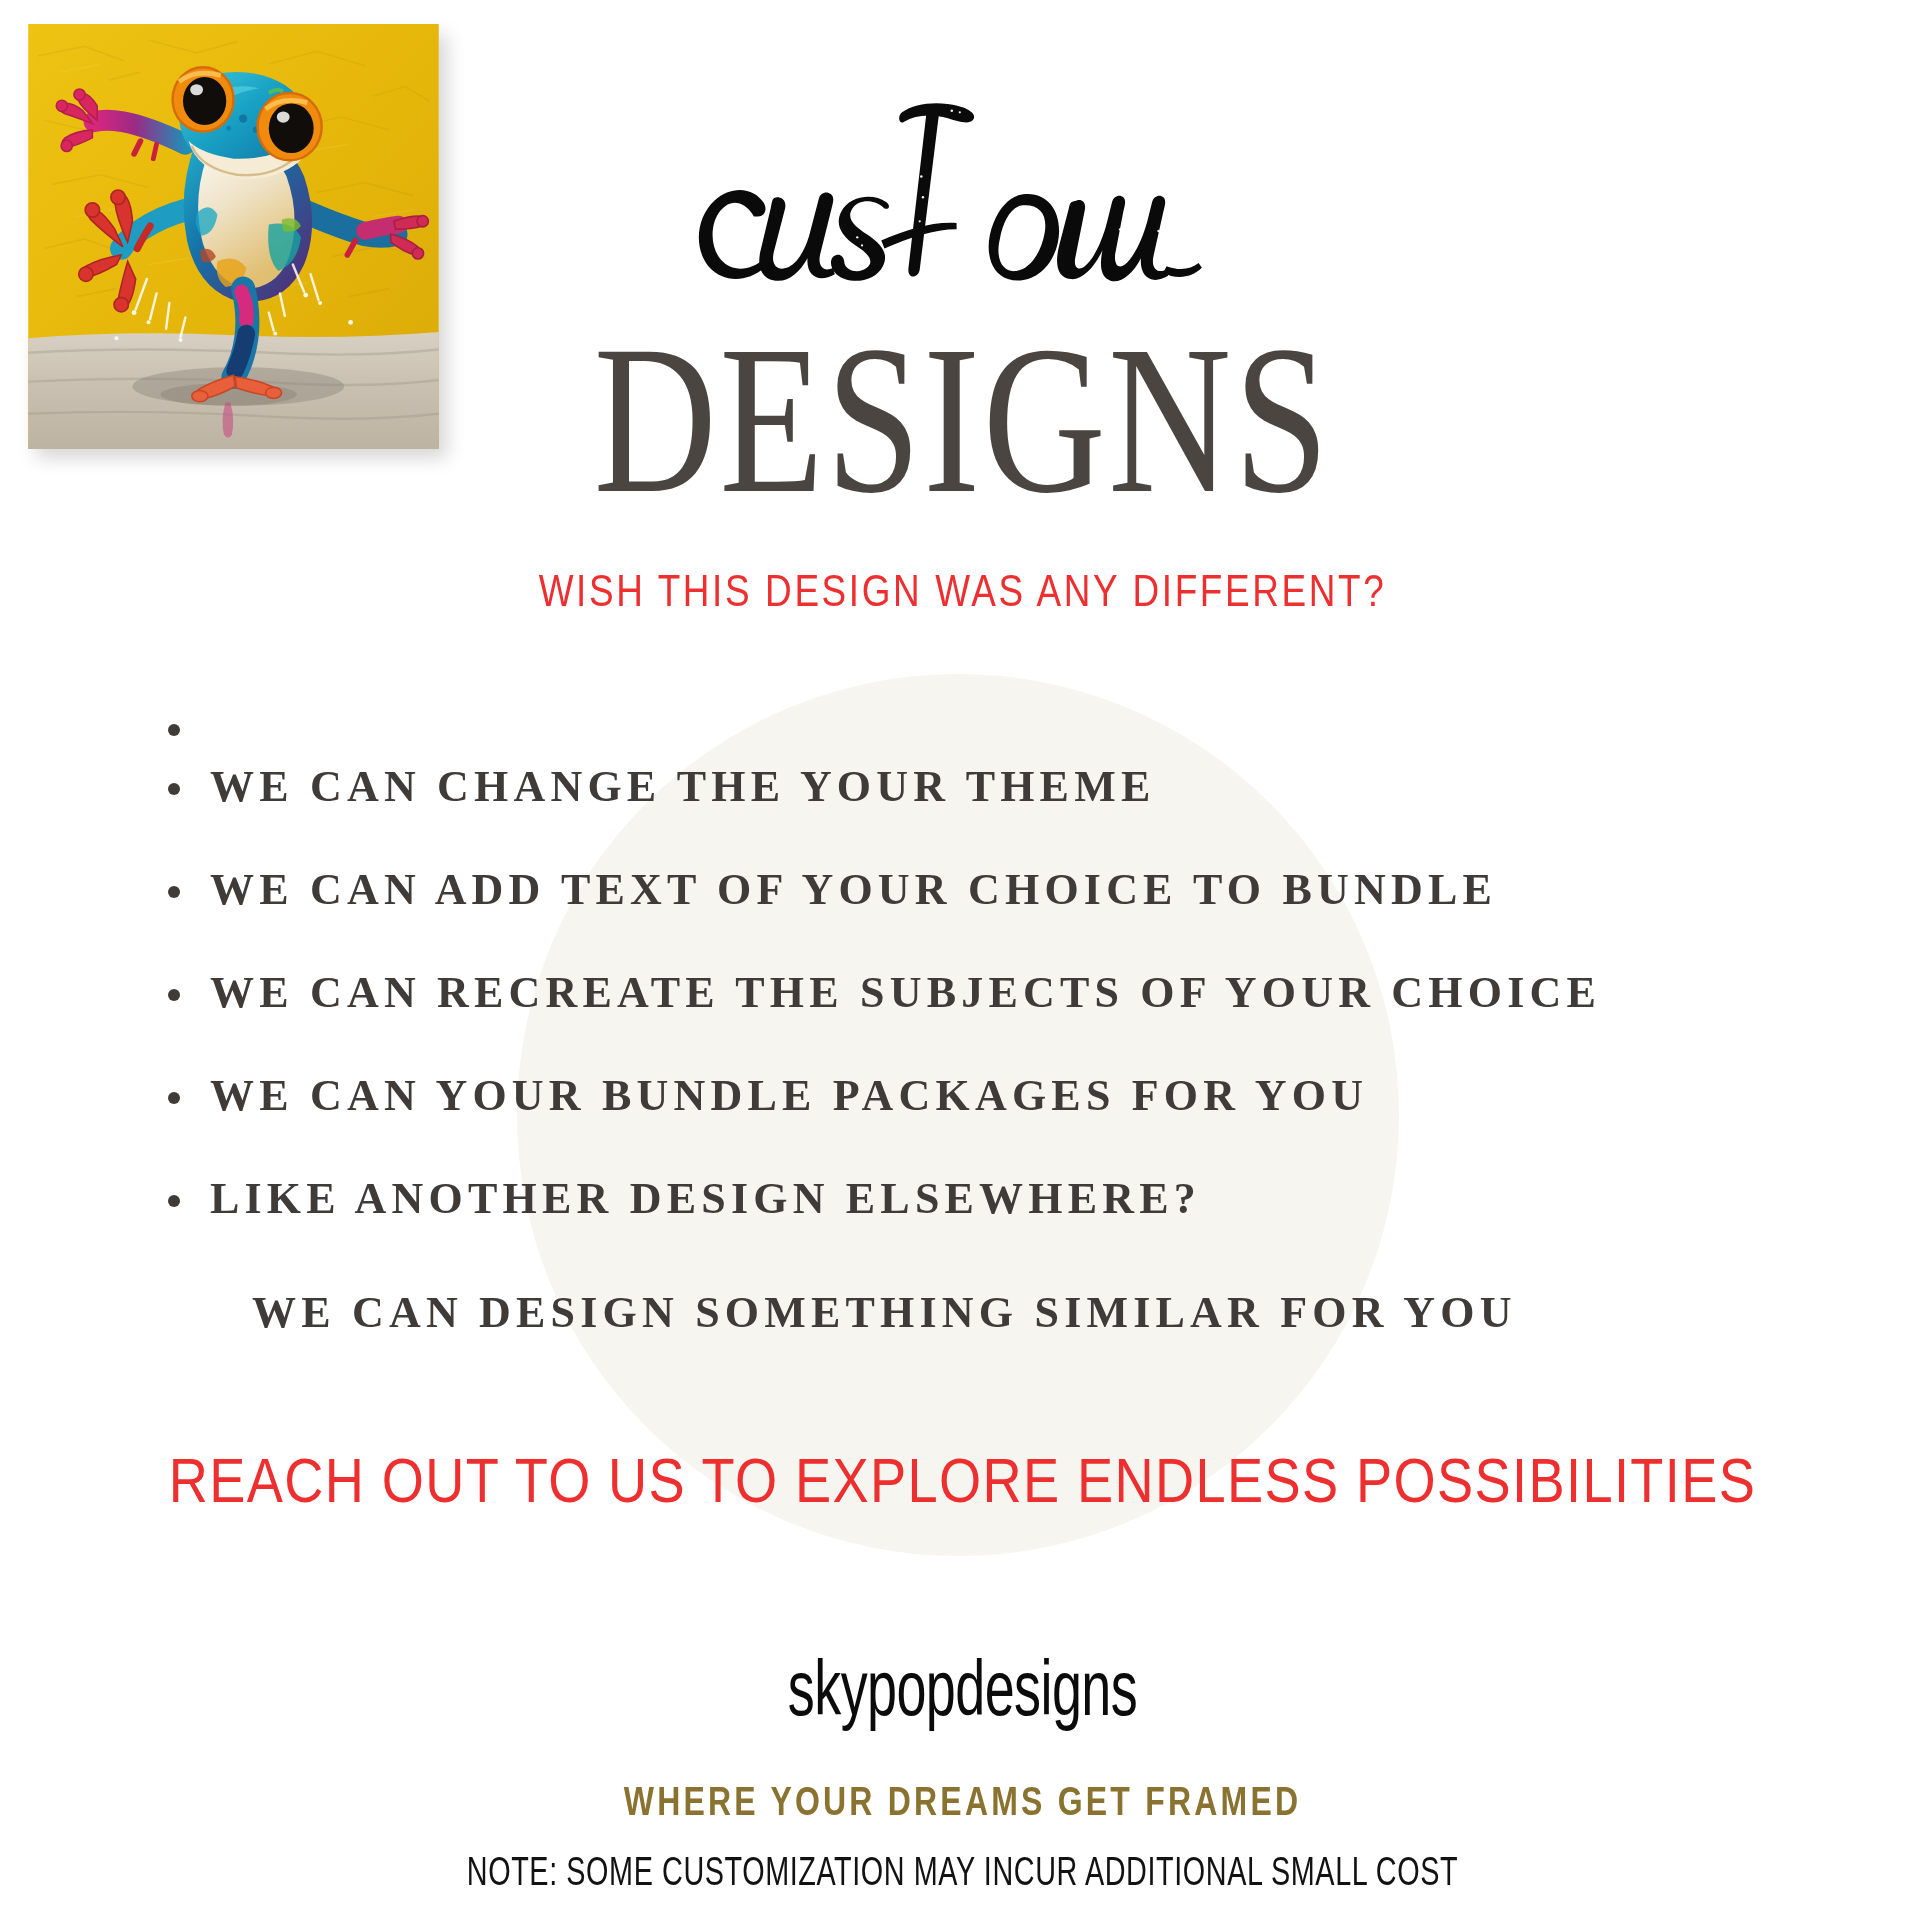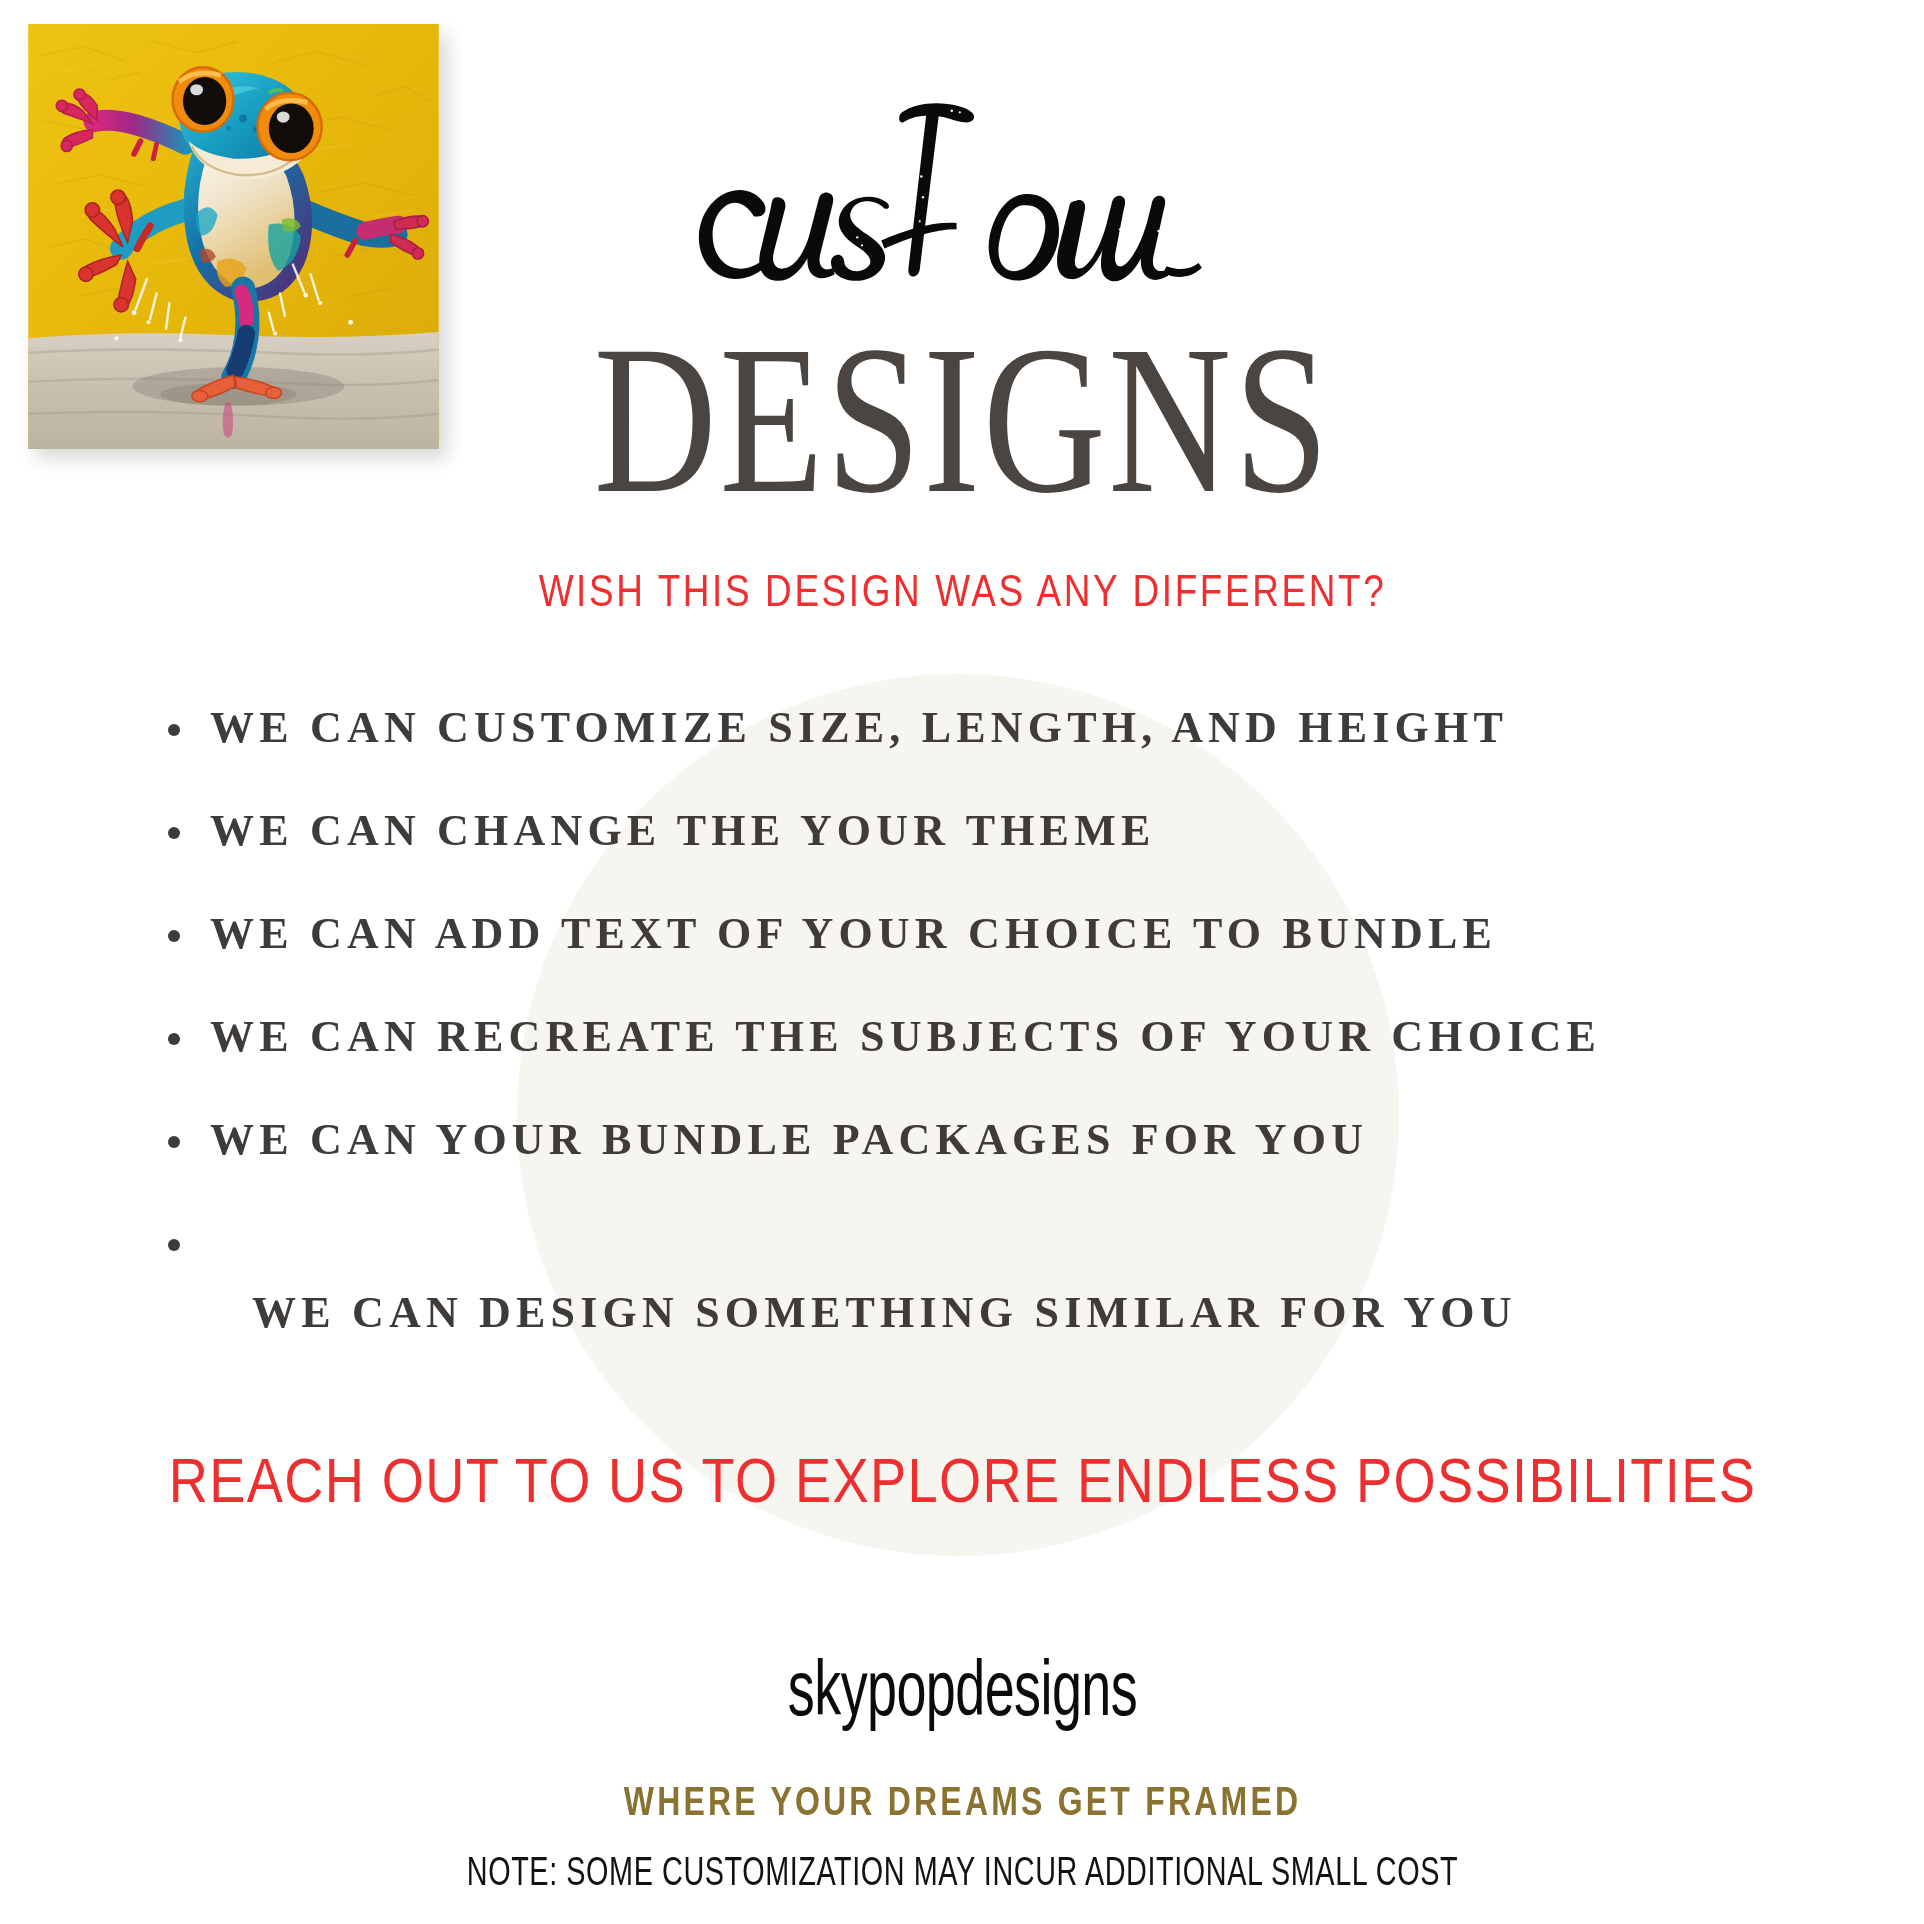--- a/index.html
+++ b/index.html
@@ -438,40 +438,40 @@
   </div>
 
   <div id="designs-title">DESIGNS</div>
 
   <div id="subtitle-question">WISH  THIS  DESIGN  WAS ANY DIFFERENT?</div>
 </div>
 
 <ul id="feature-list">
   <li>
     <span class="dot"></span>
-    <span>WE CAN CUSTOMIZE SIZE, LENGTH, AND HEIGHT</span>
   </li>
   <li>
     <span class="dot"></span>
     <span>WE CAN CHANGE THE YOUR THEME</span>
   </li>
   <li>
     <span class="dot"></span>
     <span>WE CAN ADD TEXT OF YOUR CHOICE TO BUNDLE</span>
   </li>
   <li>
     <span class="dot"></span>
     <span>WE CAN RECREATE THE SUBJECTS OF YOUR CHOICE</span>
   </li>
   <li>
     <span class="dot"></span>
     <span>WE CAN YOUR BUNDLE PACKAGES FOR YOU</span>
   </li>
   <li>
     <span class="dot"></span>
+    <span>LIKE ANOTHER DESIGN ELSEWHERE?</span>
   </li>
 </ul>
 
 <div id="continuation-line">WE CAN DESIGN SOMETHING SIMILAR FOR YOU</div>
 
 <div id="cta-line">REACH OUT TO US TO EXPLORE ENDLESS POSSIBILITIES</div>
 
 <div id="brand-name">skypopdesigns</div>
 <div id="brand-tagline">WHERE YOUR DREAMS GET FRAMED</div>
 <div id="footer-note">NOTE: SOME CUSTOMIZATION MAY INCUR ADDITIONAL SMALL COST</div>

